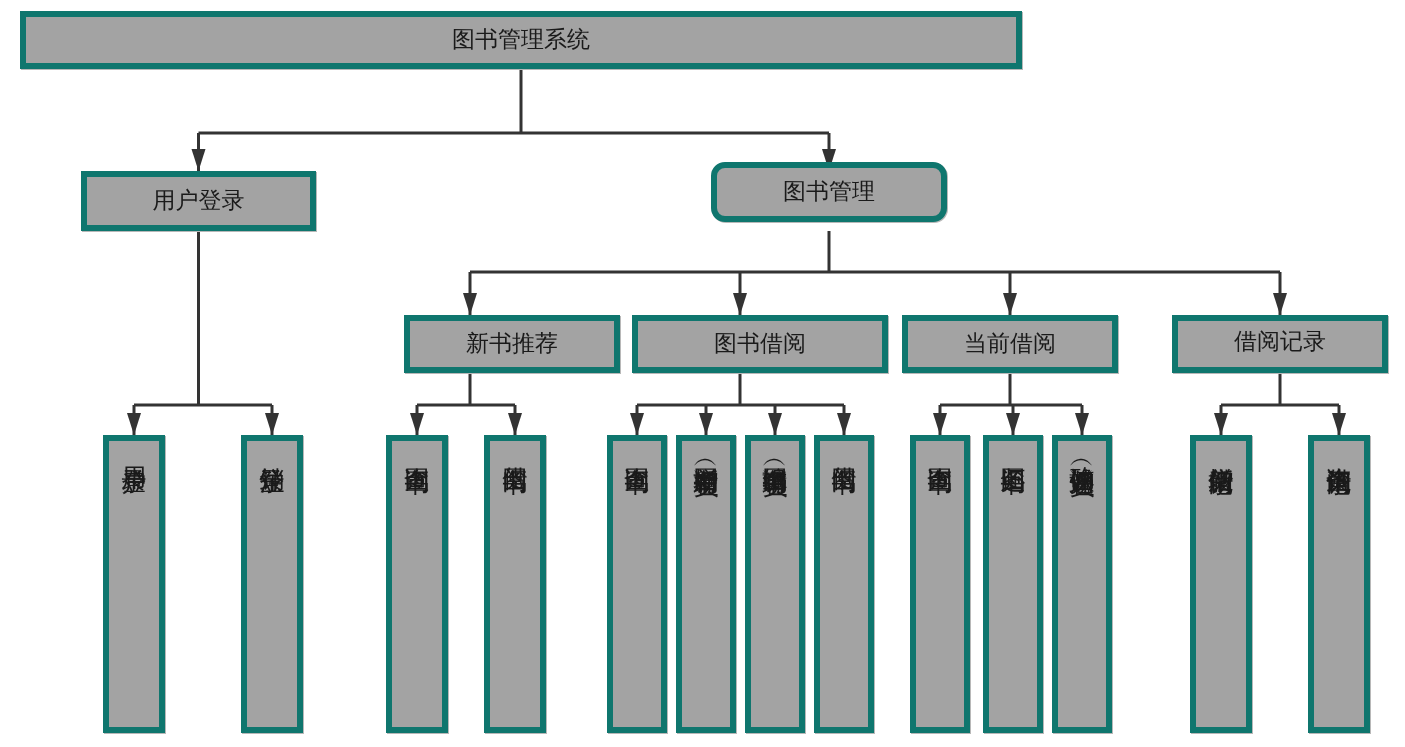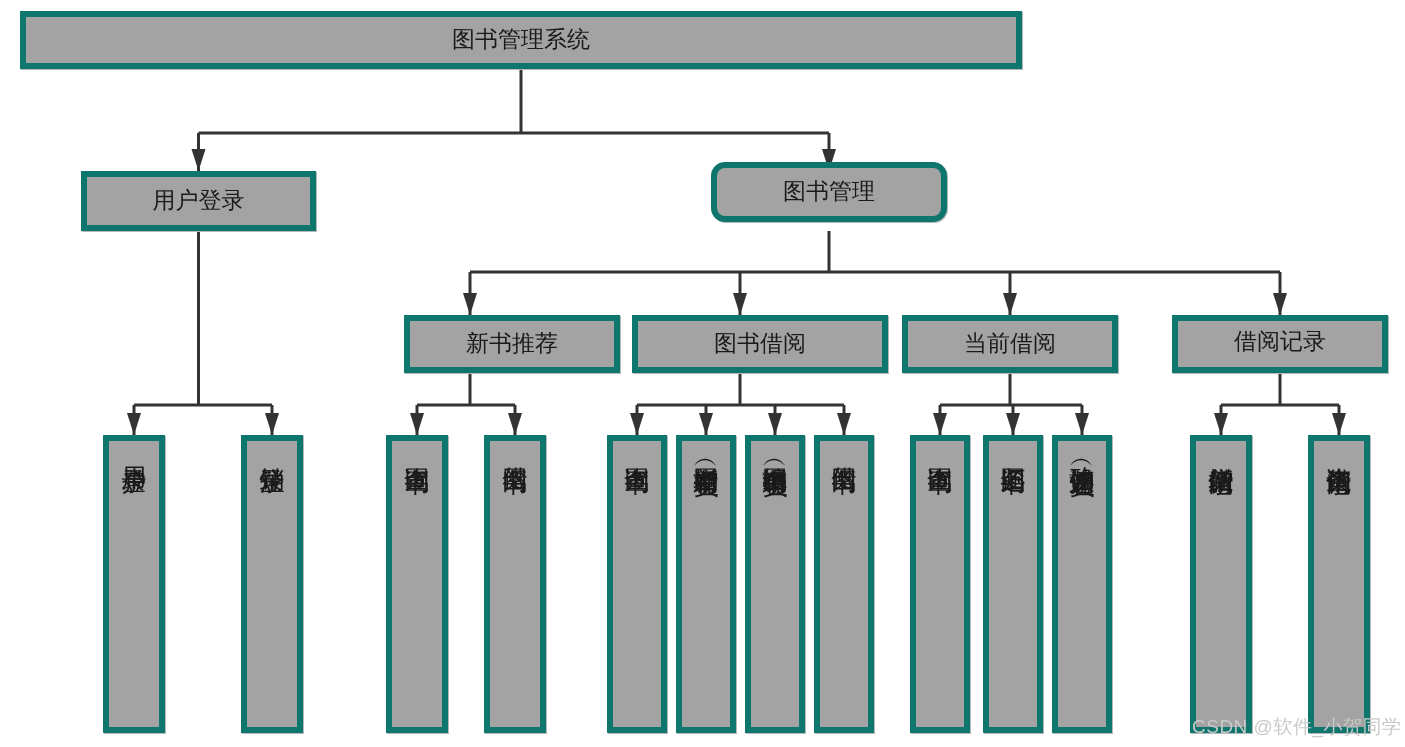--- a/index.html
+++ b/index.html
@@ -187,14 +187,13 @@
       <div class="node vertical" style="left: 1052px; top: 435px; width: 60px; height: 298px;">
         <span class="node-label">确认归还（管理员）</span>
       </div>
       <div class="node vertical" style="left: 1190px; top: 435px; width: 62px; height: 298px;">
         <span class="node-label">新增借阅记录</span>
       </div>
       <div class="node vertical" style="left: 1308px; top: 435px; width: 62px; height: 298px;">
         <span class="node-label">查询借阅记录</span>
       </div>
     </div>
-  <div id="watermark">CSDN @软件_小贺同学</div>
 </div>
 
 </body></html>

